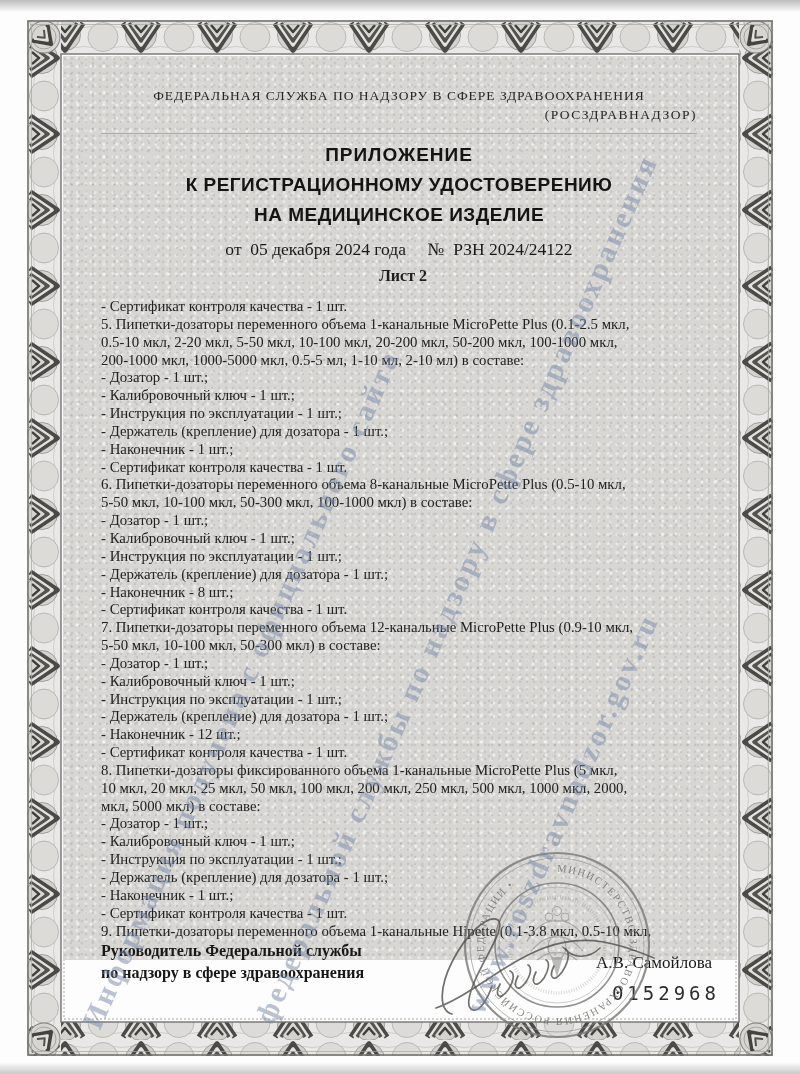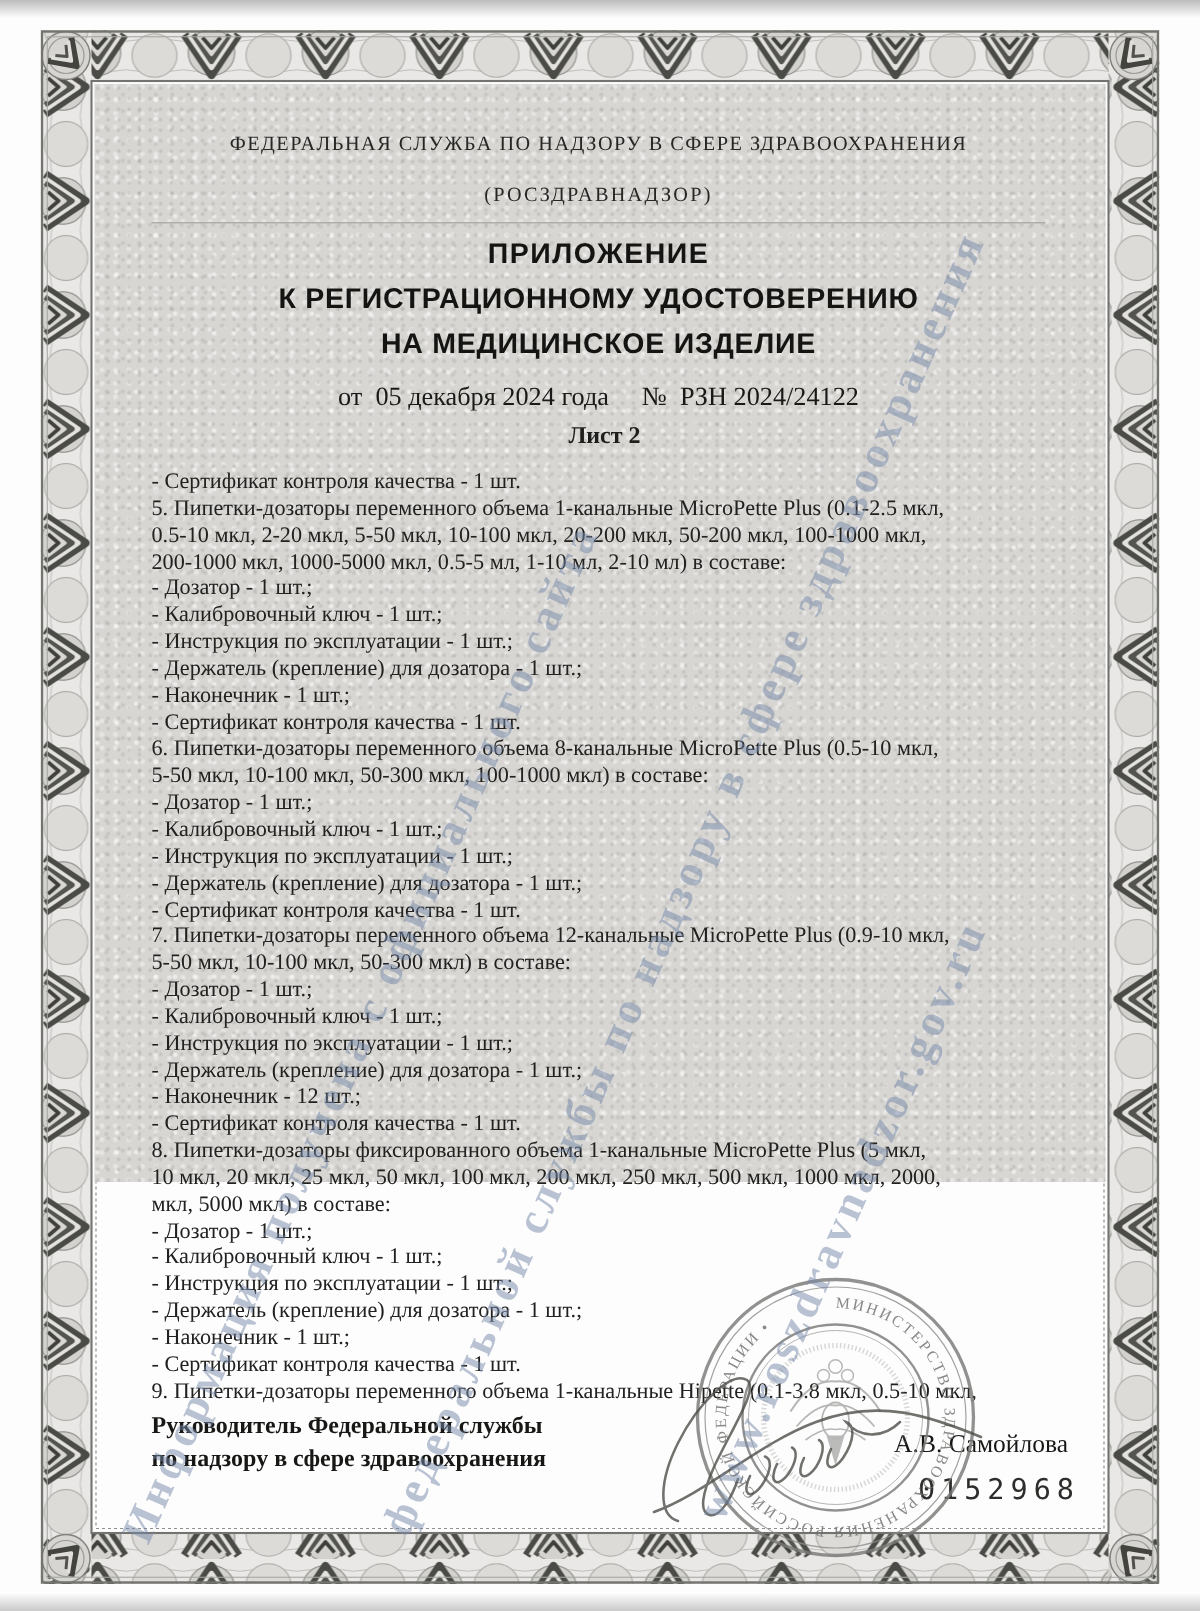--- a/index.html
+++ b/index.html
@@ -6,33 +6,33 @@
   .page{
     position:relative;width:800px;height:1074px;background:#fdfdfd;
     overflow:hidden;font-family:"Liberation Serif",serif;color:#1e1e1c;
   }
   .scan-top{position:absolute;left:0;top:0;width:800px;height:12px;
     background:linear-gradient(#bdbdbd,#e9e9e9 70%,rgba(255,255,255,0));}
   .scan-bottom{position:absolute;left:0;top:1062px;width:800px;height:12px;
     background:linear-gradient(rgba(255,255,255,0),#c9c9c9);}
   .border-svg{position:absolute;left:27px;top:20px;z-index:1;}
   .content{
-    position:absolute;left:63px;top:56px;width:674px;height:732px;z-index:2;
+    position:absolute;left:63px;top:56px;width:674px;height:904px;z-index:2;
     background-color:#d7d6d3;
     background-image:
       radial-gradient(circle at 30% 40%, rgba(105,105,100,.16) 0 .9px, rgba(0,0,0,0) 1.6px),
       radial-gradient(circle at 72% 64%, rgba(95,95,92,.13) 0 .9px, rgba(0,0,0,0) 1.8px),
       radial-gradient(circle at 14% 78%, rgba(255,255,255,.55) 0 1px, rgba(0,0,0,0) 2px),
       radial-gradient(circle at 55% 18%, rgba(255,255,255,.4) 0 1px, rgba(0,0,0,0) 2.2px);
     background-size:7px 7px,11px 11px,13px 13px,9px 9px;
     box-sizing:border-box;padding:0 40px 0 38px;
   }
   .org{ text-align:center;font-size:13.5px;letter-spacing:1px;color:#262624;white-space:nowrap;}
   .org1{margin-top:32px;}
-  .org2{margin-top:18px;letter-spacing:1.5px;}
+  .org2{margin-top:3px;letter-spacing:1.5px;text-align:right;}
   .rule{margin-top:10px;border-top:1px solid #adadaa;height:0;}
   .title{ text-align:center;font-family:"Liberation Sans",sans-serif;font-weight:bold;
     color:#141412;font-size:19px;line-height:30px;letter-spacing:.5px;white-space:nowrap;}
   .title1{margin-top:6px;letter-spacing:1px;}
   .docmeta{margin-top:9px;text-align:center;font-weight:normal;font-size:17.5px;color:#191917;white-space:pre;}
   .sheet{margin-top:7px;text-align:center;font-weight:bold;font-size:16px;margin-right:-8px;white-space:pre;}
   .body{margin-top:13px;font-size:14.8px;color:#212120;}
   .bline{line-height:17.85px;white-space:nowrap;}
   .footer-left{position:absolute;left:38px;top:884px;font-weight:bold;font-size:16px;line-height:22px;color:#171715;}
   .signer{position:absolute;right:25px;top:897px;font-weight:normal;font-size:17px;color:#171715;white-space:nowrap;}
@@ -142,20 +142,21 @@
         <div class="bline">- Инструкция по эксплуатации - 1 шт.;</div>
         <div class="bline">- Держатель (крепление) для дозатора - 1 шт.;</div>
         <div class="bline">- Наконечник - 1 шт.;</div>
         <div class="bline">- Сертификат контроля качества - 1 шт.</div>
         <div class="bline">6. Пипетки-дозаторы переменного объема 8-канальные MicroPette Plus (0.5-10 мкл,</div>
         <div class="bline">5-50 мкл, 10-100 мкл, 50-300 мкл, 100-1000 мкл) в составе:</div>
         <div class="bline">- Дозатор - 1 шт.;</div>
         <div class="bline">- Калибровочный ключ - 1 шт.;</div>
         <div class="bline">- Инструкция по эксплуатации - 1 шт.;</div>
         <div class="bline">- Держатель (крепление) для дозатора - 1 шт.;</div>
+        <div class="bline">- Наконечник - 8 шт.;</div>
         <div class="bline">- Сертификат контроля качества - 1 шт.</div>
         <div class="bline">7. Пипетки-дозаторы переменного объема 12-канальные MicroPette Plus (0.9-10 мкл,</div>
         <div class="bline">5-50 мкл, 10-100 мкл, 50-300 мкл) в составе:</div>
         <div class="bline">- Дозатор - 1 шт.;</div>
         <div class="bline">- Калибровочный ключ - 1 шт.;</div>
         <div class="bline">- Инструкция по эксплуатации - 1 шт.;</div>
         <div class="bline">- Держатель (крепление) для дозатора - 1 шт.;</div>
         <div class="bline">- Наконечник - 12 шт.;</div>
         <div class="bline">- Сертификат контроля качества - 1 шт.</div>
         <div class="bline">8. Пипетки-дозаторы фиксированного объема 1-канальные MicroPette Plus (5 мкл,</div>

